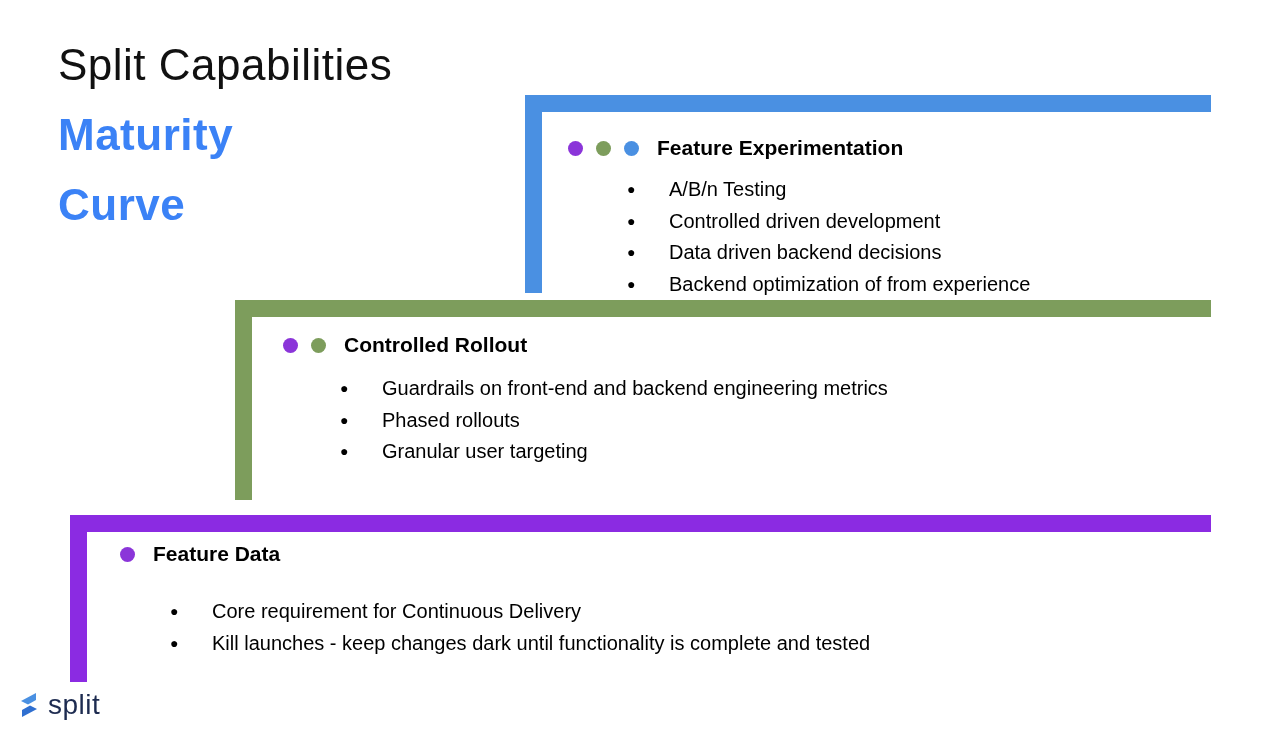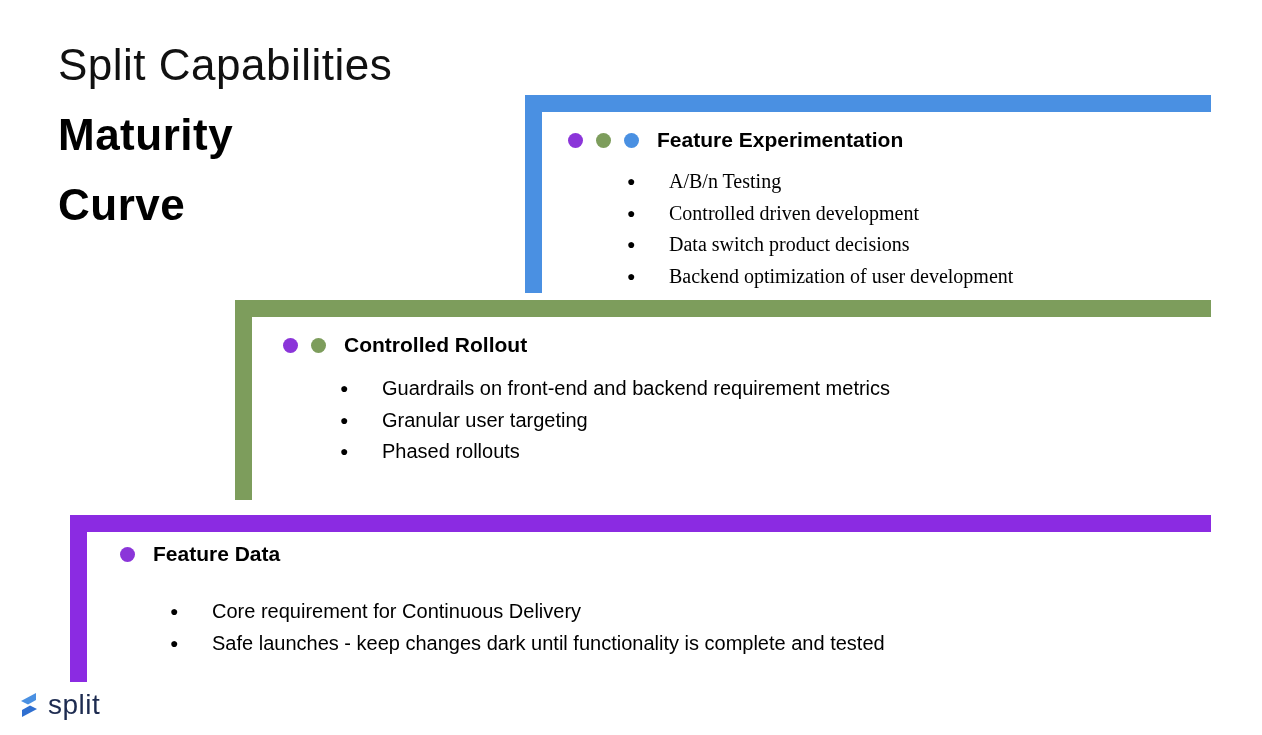--- a/index.html
+++ b/index.html
@@ -17,21 +17,21 @@
   .title-block {
     position: absolute;
     left: 58px;
     top: 30px;
     font-size: 44px;
     line-height: 70px;
     font-weight: 400;
     color: #111111;
     letter-spacing: 0.5px;
   }
-  .title-line-accent { color: #000000; font-weight: 700; }
+  .title-line-accent { color: #3b82f6; font-weight: 700; }
 
   
   .section {
     position: absolute;
     background: transparent;
   }
   .section-blue {
     left: 525px; top: 95px;
     width: 686px; height: 198px;
     border-top: 17px solid #4a90e2;
@@ -50,21 +50,21 @@
     border-left: 17px solid #8b2be2;
   }
 
   .section-header {
     display: flex;
     align-items: center;
     font-size: 21px;
     font-weight: 700;
     color: #000000;
   }
-  .section-blue  .section-header { margin: 16px 0 0 26px; }
+  .section-blue  .section-header { margin: 24px 0 0 26px; }
   .section-green .section-header { margin: 16px 0 11px 31px; }
   .section-purple .section-header { margin: 10px 0 0 33px; }
 
   .dot {
     display: inline-block;
     width: 15px; height: 15px;
     border-radius: 50%;
     margin-right: 13px;
     flex: 0 0 auto;
   }
@@ -72,21 +72,21 @@
   .dot-green  { background: #7d9d5c; }
   .dot-blue   { background: #4a90e2; }
   .section-header .title-text { margin-left: 5px; }
 
   .bullets {
     list-style: none;
     font-size: 20px;
     color: #000000;
     line-height: 31.5px;
   }
-  .section-blue  .bullets { margin: 14px 0 0 85px; font-family: Liberation Serif, serif; }
+  .section-blue  .bullets { margin: 14px 0 0 85px; }
   .section-green .bullets { margin: 16px 0 0 88px; }
   .section-purple .bullets { margin: 30px 0 0 83px; }
 
   .bullets li {
     position: relative;
     padding-left: 42px;
   }
   .bullets li::before {
     content: "●";
     position: absolute;
@@ -125,46 +125,46 @@
   <div class="section section-blue">
     <div class="section-header">
       <span class="dot dot-purple"></span>
       <span class="dot dot-green"></span>
       <span class="dot dot-blue"></span>
       <span class="title-text">Feature Experimentation</span>
     </div>
     <ul class="bullets">
       <li>A/B/n Testing</li>
       <li>Controlled driven development</li>
-      <li>Data switch product decisions</li>
-      <li>Backend optimization of user development</li>
+      <li>Data driven backend decisions</li>
+      <li>Backend optimization of from experience</li>
     </ul>
   </div>
 
   <div class="section section-green">
     <div class="section-header">
       <span class="dot dot-purple"></span>
       <span class="dot dot-green"></span>
       <span class="title-text">Controlled Rollout</span>
     </div>
     <ul class="bullets">
-      <li>Guardrails on front-end and backend requirement metrics</li>
+      <li>Guardrails on front-end and backend engineering metrics</li>
+      <li>Phased rollouts</li>
       <li>Granular user targeting</li>
-      <li>Phased rollouts</li>
     </ul>
   </div>
 
   <div class="section section-purple">
     <div class="section-header">
       <span class="dot dot-purple"></span>
       <span class="title-text">Feature Data</span>
     </div>
     <ul class="bullets">
       <li>Core requirement for Continuous Delivery</li>
-      <li>Safe launches - keep changes dark until functionality is complete and tested</li>
+      <li>Kill launches - keep changes dark until functionality is complete and tested</li>
     </ul>
   </div>
 
   <div class="logo">
     <svg width="26" height="26" viewBox="0 0 26 26" aria-hidden="true">
       <path d="M20 1 L5 9 L12 12.5 L20 8 Z" fill="#4a90e2"></path>
       <path d="M6 25 L21 17 L14 13.5 L6 18 Z" fill="#2f6fd0"></path>
     </svg>
     <span class="logo-text">split</span>
   </div>

